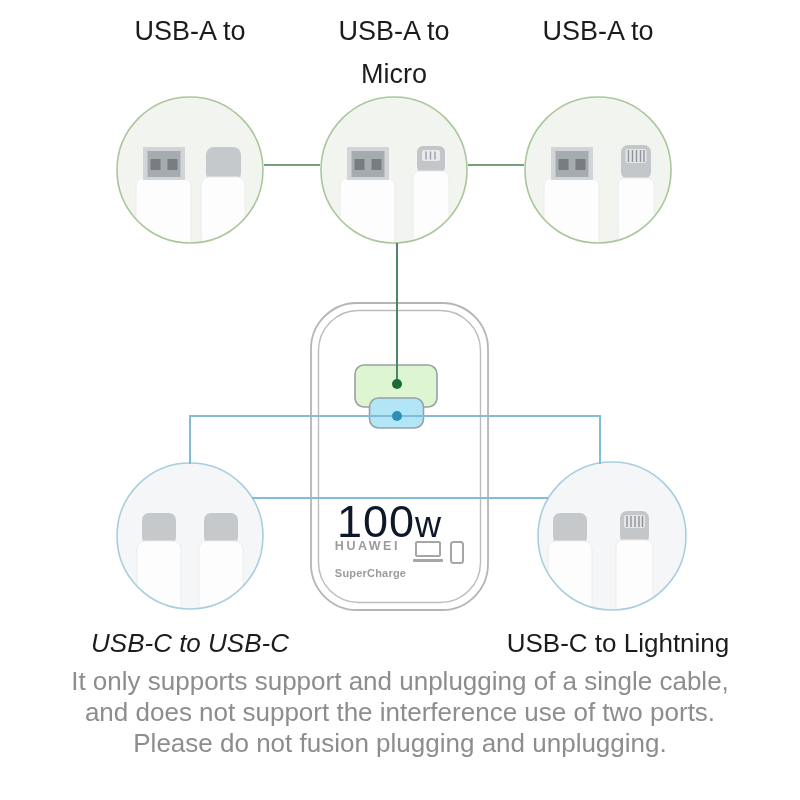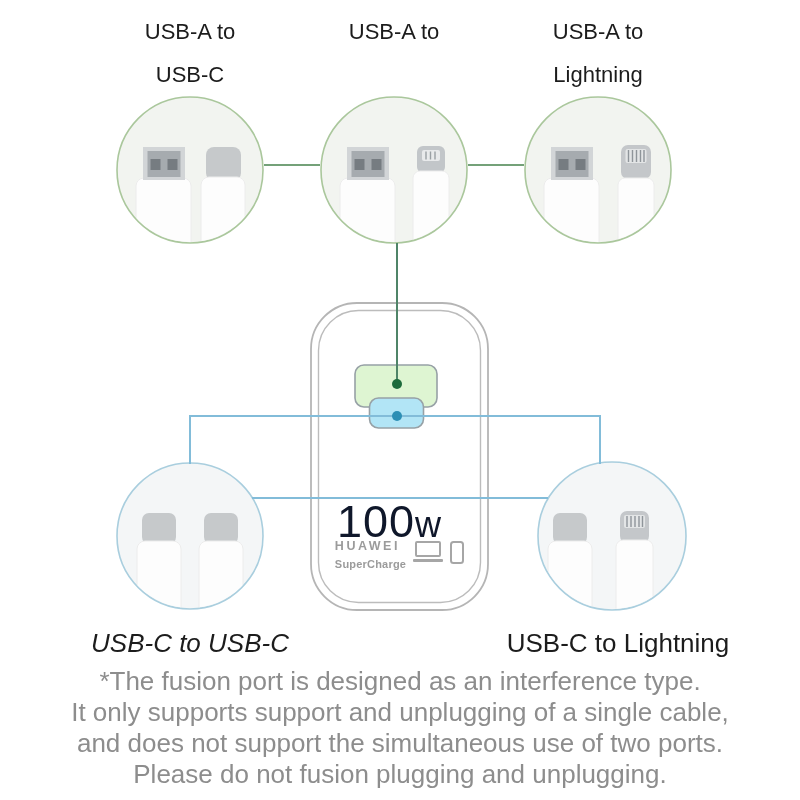--- a/index.html
+++ b/index.html
@@ -2,37 +2,37 @@
 <html><head>
 <meta charset="utf-8">
 <style>
   html,body{margin:0;padding:0;background:#ffffff;}
   .stage{
     position:relative;width:800px;height:800px;background:#ffffff;overflow:hidden;
     font-family:"Liberation Sans", sans-serif;
   }
   .stage svg{position:absolute;left:0;top:0;}
   .lbl{position:absolute;text-align:center;color:#1c1c1c;}
-  .lbl-top{font-size:22px;line-height:43px;top:10px;width:260px;}
+  .lbl-top{font-size:27px;line-height:43px;top:10px;width:260px;}
   .lbl-top .l1,.lbl-top .l2{display:block;}
   .lbl-bottom{font-size:26px;top:628px;width:320px;}
   .wattage{
     position:absolute;left:311px;top:499px;width:157px;text-align:center;
     color:#0f172a;font-weight:500;letter-spacing:1px;line-height:1;
   }
   .wattage .num{font-size:45px;}
   .wattage .unit{font-size:36px;}
   .brandrow{
     position:absolute;left:311px;top:540px;width:177px;
     display:flex;justify-content:center;align-items:flex-start;gap:7px;
     color:#9b9b9b;
   }
   .brandcol{display:flex;flex-direction:column;align-items:flex-start;line-height:1;}
   .brand{font-size:12.5px;font-weight:bold;letter-spacing:2.5px;}
-  .charge{font-size:11px;font-weight:bold;margin-top:6px;letter-spacing:0.2px;}
+  .charge{font-size:11px;font-weight:bold;margin-top:15px;letter-spacing:0.2px;}
   .laptop{display:flex;flex-direction:column;align-items:center;margin-top:1px;}
   .laptop .screen{width:22px;height:12px;border:2px solid #a6a6a6;border-radius:2px;}
   .laptop .base{width:30px;height:2.5px;background:#a6a6a6;margin-top:2px;border-radius:1px;}
   .phone{width:10px;height:19px;border:2px solid #a6a6a6;border-radius:3.5px;margin-top:1px;}
   .footnote{
     position:absolute;left:0;top:666px;width:800px;text-align:center;
     color:#8d8d8d;font-size:26px;line-height:31px;
   }
 </style>
 </head>
@@ -159,28 +159,27 @@
     <line x1="397" y1="243" x2="397" y2="384" stroke-width="2" stroke="#4f8468"></line>
     <polyline points="190,464 190,416 600,416 600,464" fill="none" stroke-width="2" stroke="#82bcd9"></polyline>
     <line x1="252" y1="498" x2="548" y2="498" stroke-width="2" stroke="#82bcd9"></line>
 
     <circle cx="397" cy="384" r="5" fill="#1d6b3c"></circle>
     <circle cx="397" cy="416" r="5" fill="#2d8fb5"></circle>
   </svg>
 
   <div class="lbl lbl-top" style="left:60px;">
     <span class="l1">USB-A to</span>
-    <span class="l2">USB-C</span>
   </div>
   <div class="lbl lbl-top" style="left:264px;">
     <span class="l1">USB-A to</span>
+    <span class="l2">Micro</span>
   </div>
   <div class="lbl lbl-top" style="left:468px;">
     <span class="l1">USB-A to</span>
-    <span class="l2">Lightning</span>
   </div>
 
   <div class="wattage">
     <span class="num">100</span><span class="unit">w</span>
   </div>
   <div class="brandrow">
     <div class="brandcol">
       <span class="brand">HUAWEI</span>
       <span class="charge">SuperCharge</span>
     </div>
@@ -188,19 +187,18 @@
       <div class="screen"></div>
       <div class="base"></div>
     </div>
     <div class="phone"></div>
   </div>
 
   <div class="lbl lbl-bottom" style="left:30px;font-style:italic;">USB-C to USB-C</div>
   <div class="lbl lbl-bottom" style="left:458px;">USB-C to Lightning</div>
 
   <div class="footnote">
-    <div>*The fusion port is designed as an interference type.</div>
     <div>It only supports support and unplugging of a single cable,</div>
-    <div>and does not support the simultaneous use of two ports.</div>
+    <div>and does not support the interference use of two ports.</div>
     <div>Please do not fusion plugging and unplugging.</div>
   </div>
 
 </div>
 
 </body></html>

